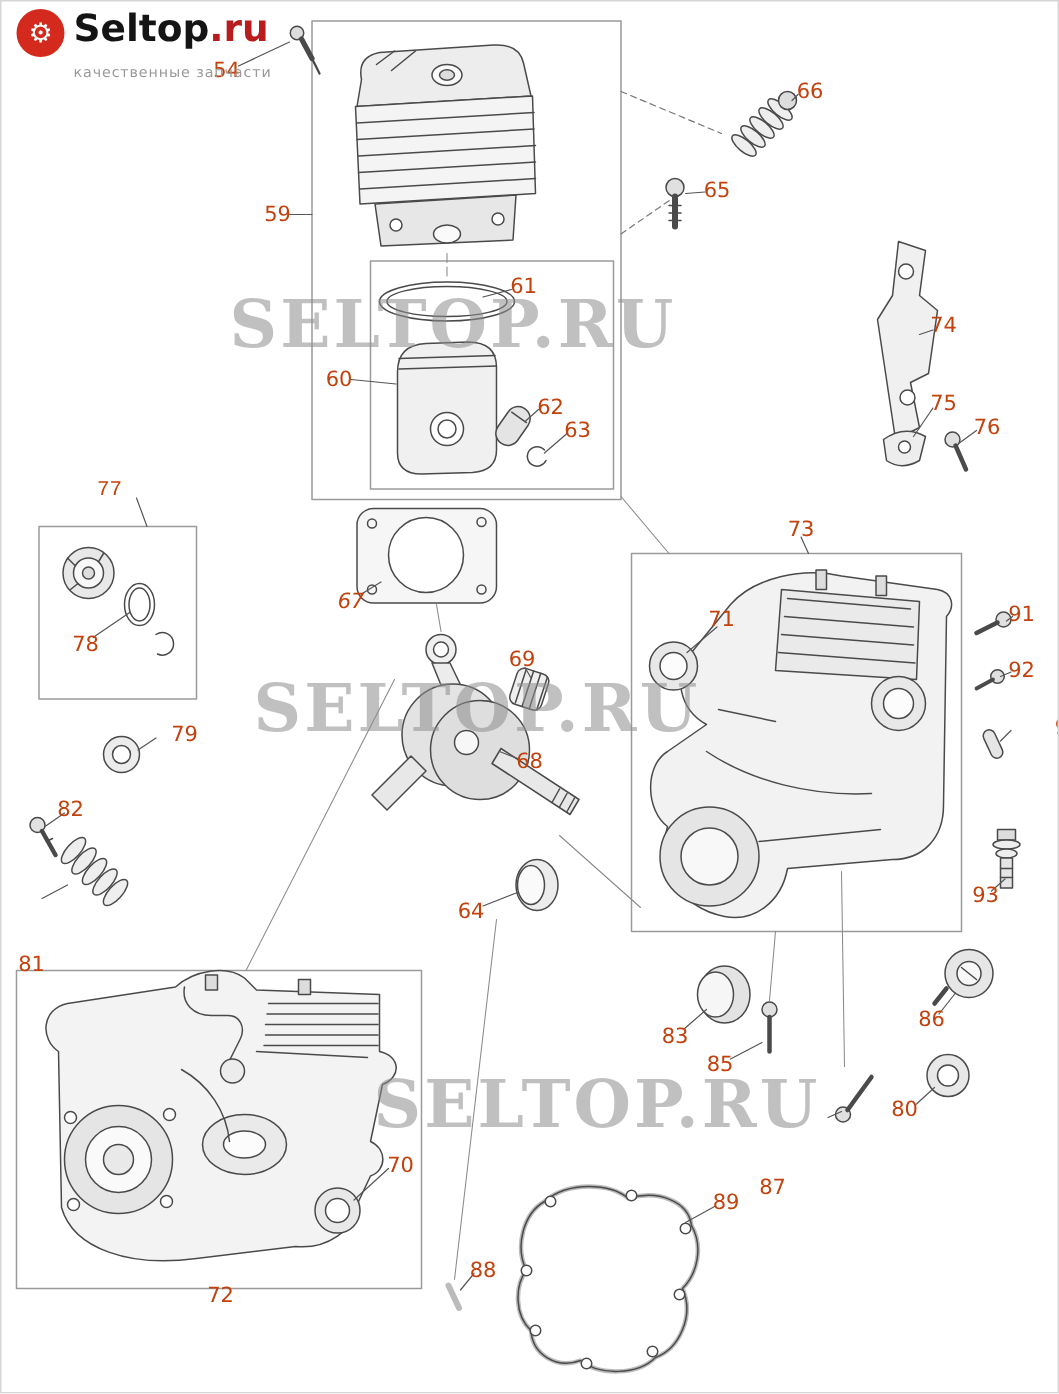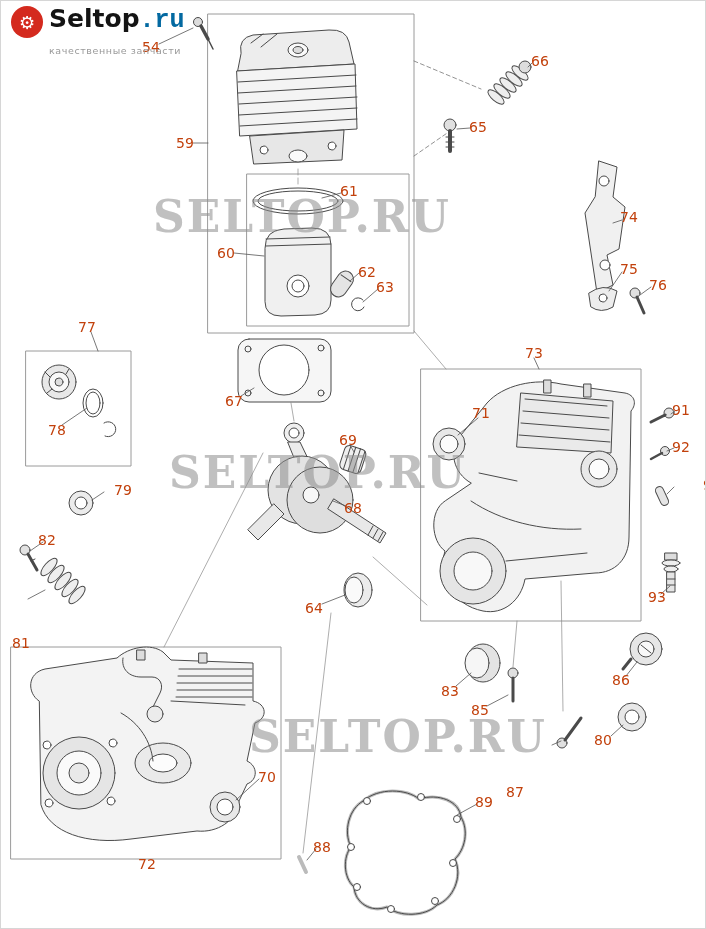--- a/index.html
+++ b/index.html
@@ -11,21 +11,21 @@
         font-size:44px; letter-spacing:2px; color:#8e8e8e; opacity:.55;
         z-index:2; white-space:nowrap; pointer-events:none; }
   .part-label { position:absolute; transform:translate(-50%,-50%);
         font-size:14px; color:#c2410c; z-index:3; line-height:1; }
   .logo { position:absolute; top:5px; left:10px; display:flex; align-items:flex-start;
         gap:6px; z-index:4; }
   .logo-badge { width:32px; height:32px; border-radius:50%; background:#d42a1e;
         color:#fff; display:flex; align-items:center; justify-content:center;
         font-size:18px; flex:0 0 auto; }
   .logo-text .name { font-size:25px; font-weight:bold; color:#141414; line-height:1; }
-  .logo-text .name .red { color:#0369a1;font-family:Liberation Mono, monospace; }
+  .logo-text .name .red { color:#b91c1c; }
   .logo-text .tagline { font-size:9.5px; color:#999; letter-spacing:.6px; margin-top:12px; }
   .box   { fill:none; stroke:#9a9a9a; stroke-width:1; }
   .thin  { stroke:#8a8a8a; stroke-width:.7; }
   .dash  { stroke:#777; stroke-width:.8; stroke-dasharray:4 3; }
   .leader{ stroke:#555; stroke-width:.8; }
 </style>
 </head>
 <body>
 
 <div class="canvas">
@@ -363,31 +363,31 @@
   <div>
       <div class="part-label" style="left: 150px; top: 46px;">54</div>
       <div class="part-label" style="left: 184px; top: 142px; text-align: center;">59</div>
       <div class="part-label" style="left: 225px; top: 252px;">60</div>
       <div class="part-label" style="left: 348px; top: 190px;">61</div>
       <div class="part-label" style="left: 366px; top: 271px;">62</div>
       <div class="part-label" style="left: 384px; top: 286px;">63</div>
       <div class="part-label" style="left: 313px; top: 607px;">64</div>
       <div class="part-label" style="left: 477px; top: 126px;">65</div>
       <div class="part-label" style="left: 539px; top: 60px;">66</div>
-      <div class="part-label" style="left: 233px; top: 400px;">67</div>
+      <div class="part-label" style="left: 233px; top: 400px; font-style: italic;">67</div>
       <div class="part-label" style="left: 352px; top: 507px; text-align: right;">68</div>
       <div class="part-label" style="left: 347px; top: 439px;">69</div>
       <div class="part-label" style="left: 266px; top: 776px; text-align: center;">70</div>
       <div class="part-label" style="left: 480px; top: 412px;">71</div>
       <div class="part-label" style="left: 146px; top: 863px;">72</div>
       <div class="part-label" style="left: 533px; top: 352px;">73</div>
       <div class="part-label" style="left: 628px; top: 216px;">74</div>
       <div class="part-label" style="left: 628px; top: 268px;">75</div>
       <div class="part-label" style="left: 657px; top: 284px;">76</div>
-      <div class="part-label" style="left: 86px; top: 326px;">77</div>
+      <div class="part-label" style="left: 72px; top: 326px; font-family: Liberation Mono, monospace;">77</div>
       <div class="part-label" style="left: 56px; top: 429px;">78</div>
       <div class="part-label" style="left: 110px; top: 489px; margin-left: 12px;">79</div>
       <div class="part-label" style="left: 602px; top: 739px;">80</div>
       <div class="part-label" style="left: 20px; top: 602px; margin-top: 40px;">81</div>
       <div class="part-label" style="left: 46px; top: 539px;">82</div>
       <div class="part-label" style="left: 449px; top: 690px;">83</div>
       <div class="part-label" style="left: 479px; top: 709px;">85</div>
       <div class="part-label" style="left: 620px; top: 679px;">86</div>
       <div class="part-label" style="left: 514px; top: 748px; margin-top: 43px;">87</div>
       <div class="part-label" style="left: 321px; top: 846px;">88</div>

